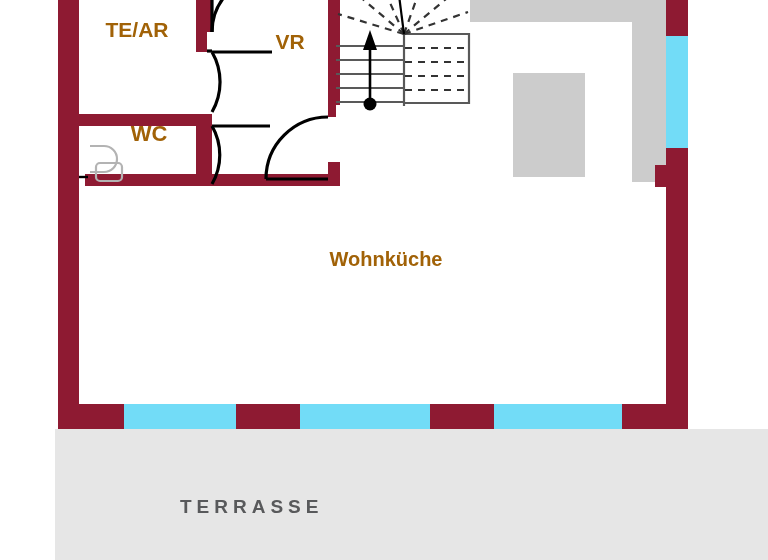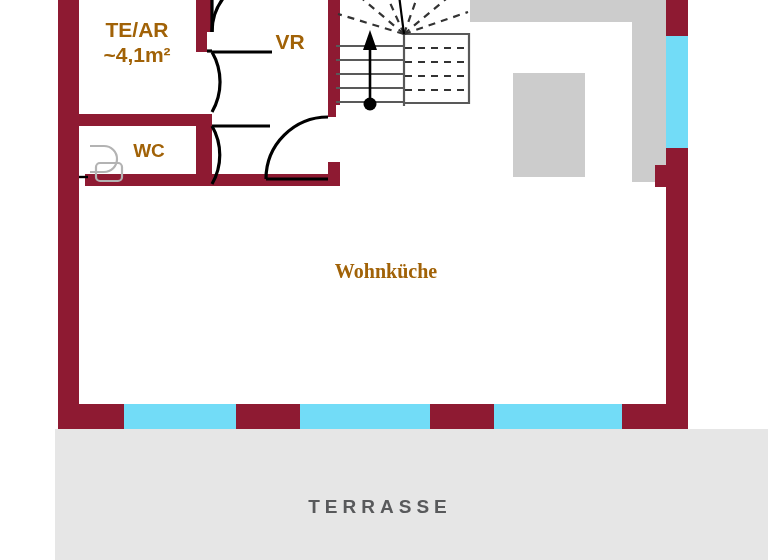--- a/index.html
+++ b/index.html
@@ -30,28 +30,28 @@
     font-weight: bold;
     color: #a16207;
     line-height: 1.18;
     white-space: nowrap;
     pointer-events: none;
   }
   .room-label .nm { display: block; }
   .room-label .ar { display: block; }
   .lbl-te   { left: 78px;  top: 18px;  width: 118px; font-size: 21px; }
   .lbl-vr   { left: 238px; top: 30px;  width: 104px; font-size: 21px; }
-  .lbl-wc   { left: 92px;  top: 121px; width: 114px; font-size: 19px; margin-top: 19px; }
-  .lbl-wohn { left: 278px; top: 260px; width: 216px; font-size: 20px; font-family: Liberation Serif, serif; }
+  .lbl-wc   { left: 92px;  top: 121px; width: 114px; font-size: 22px; }
+  .lbl-wohn { left: 278px; top: 248px; width: 216px; font-size: 20px; }
   .terrasse-label {
     position: absolute;
     left: 180px;
     top: 496px;
     width: 400px;
-    text-align: center;
+    text-align: left;
     font-size: 19px;
     font-weight: bold;
     letter-spacing: 5px;
     color: #58595b;
     pointer-events: none;
   }
 </style>
 </head>
 <body>
 
@@ -179,21 +179,20 @@
     </g>
 
     <g fill="none" stroke="#000000" stroke-width="2.2">
       <line x1="212" y1="52" x2="212" y2="52"></line>
     </g>
 
   </svg>
 
   <div class="room-label lbl-te">
     <span class="nm">TE/AR</span>
-    <span class="ar">~4,1m²</span>
   </div>
 
   <div class="room-label lbl-vr">
     <span class="nm">VR</span>
   </div>
 
   <div class="room-label lbl-wc">
     <span class="nm">WC</span>
   </div>
 

